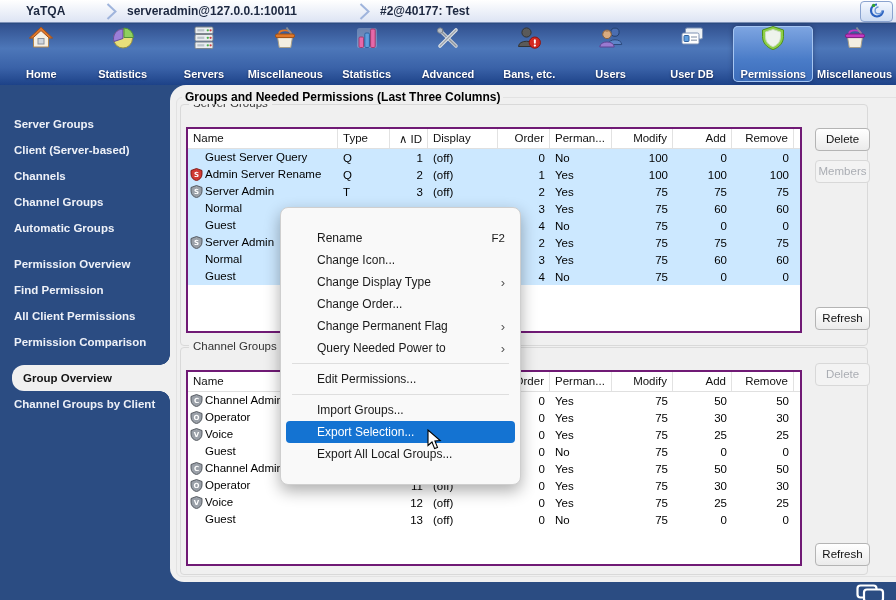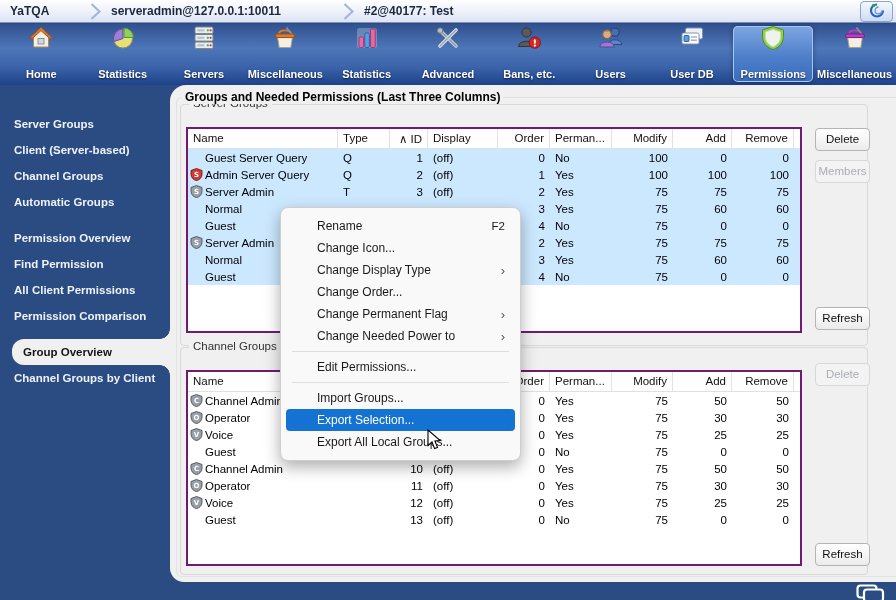--- a/index.html
+++ b/index.html
@@ -12,21 +12,21 @@
     -webkit-font-smoothing:antialiased;
   }
   
   .breadcrumb-bar{
     position:absolute;left:0;top:0;width:896px;height:23px;
     background:linear-gradient(#ffffff,#dde4f4);
     border-bottom:1px solid #7d90b8;
     display:flex;align-items:center;padding-left:10px;
   }
   .crumb{font-weight:bold;color:#1d2840;font-size:12px;white-space:nowrap;cursor:default;}
-  .crumb-1{width:78px;}
+  .crumb-1{width:78px;margin-left:16px;}
   .crumb-2{width:238px;padding-left:8px;}
   .crumb-3{padding-left:8px;}
   .crumb-sep{display:inline-flex;margin:0 2px;height:19px;align-items:center;}
   .logo-btn{
     position:absolute;right:3px;top:1px;width:33px;height:21px;
     border:1px solid #8aa3cf;border-radius:4px;
     background:linear-gradient(#f4f8ff,#cddcf2);
     display:flex;align-items:center;justify-content:center;
   }
   
@@ -87,36 +87,36 @@
   #table-channel{height:196px;}
   .thead{display:flex;height:20px;background:#fff;border-bottom:1px solid #e0e0e0;}
   .th{
     font-size:11.5px;color:#111;padding:3px 5px 0 5px;
     border-right:1px solid #e2e2e2;white-space:nowrap;overflow:hidden;flex:none;
   }
   .trow{display:flex;height:17px;align-items:center;}
   .trow.selected{background:#cce8ff;}
   .cell{font-size:11.5px;color:#000;padding:0 5px;white-space:nowrap;overflow:hidden;flex:none;}
   .al-r{text-align:right;}
-  .name-cell{display:flex;align-items:center;padding-left:2px;}
+  .name-cell{display:flex;padding-left:2px;}
   .row-icon{width:15px;height:13px;flex:none;display:inline-flex;align-items:center;}
   
   .btn{
     position:absolute;left:645px;width:55px;height:23px;
     background:linear-gradient(#ffffff,#ebebeb);
     border:1px solid #b4b4b4;border-radius:4px;
     font-size:11.5px;color:#111;text-align:center;line-height:21px;cursor:default;
   }
   .btn.disabled{color:#aaadb3;background:#f3f3f3;border-color:#d8d8d8;}
   
   .context-menu{
     position:absolute;left:280px;top:207px;width:241px;
     background:#f9f9f9;border:1px solid #cfcfcf;border-radius:8px;
     box-shadow:0 6px 16px rgba(0,0,0,.32);
-    padding:7px 0;z-index:50;
+    padding:19px 0;z-index:50;
   }
   .menu-item{
     height:22px;display:flex;align-items:center;
     margin:0 5px;padding:0 10px 0 31px;border-radius:4px;
     font-size:12px;color:#1a1a1a;white-space:nowrap;
   }
   .menu-item.hl{background:#1473d2;color:#fff;}
   .menu-shortcut{margin-left:auto;font-size:11.5px;}
   .menu-sub{margin-left:auto;font-size:13px;color:#555;line-height:1;}
   .menu-sep{height:1px;background:#dedede;margin:4px 11px;}
@@ -282,20 +282,21 @@
           <rect x="3.5" y="9" width="19" height="3.6" rx="1.6" fill="#c23ac2" stroke="#7d1f80"></rect>
         </svg>
       </span>
       <span class="tool-label">Miscellaneous</span>
     </div>
   </div>
 
 <div class="sidebar">
     <div class="nav-item"><span>Server Groups</span></div>
     <div class="nav-item"><span>Client (Server-based)</span></div>
+    <div class="nav-item"><span>Channels</span></div>
     <div class="nav-item"><span>Channel Groups</span></div>
     <div class="nav-item"><span>Automatic Groups</span></div>
     <div class="nav-gap"></div>
     <div class="nav-item"><span>Permission Overview</span></div>
     <div class="nav-item"><span>Find Permission</span></div>
     <div class="nav-item"><span>All Client Permissions</span></div>
     <div class="nav-item"><span>Permission Comparison</span></div>
     <div class="nav-gap"></div>
     <div class="nav-item selected"><span>Group Overview</span></div>
     <div class="nav-item"><span>Channel Groups by Client</span></div>
@@ -335,21 +336,21 @@
           <div class="cell al-r" style="width: 62px;">0</div>
         </div>
         <div class="trow selected">
           <div class="cell  name-cell" style="width: 150px;">
             <span class="row-icon">
               <svg width="13" height="13" viewBox="0 0 13 13">
                 <path d="M6.5 .5 L12 2.5 V6.2 C12 9.5 9.6 11.8 6.5 12.6 C3.4 11.8 1 9.5 1 6.2 V2.5 Z" fill="#d03a34" stroke="#7c1410" stroke-width="0.9"></path>
                 <text x="6.5" y="9.2" font-size="7" font-weight="bold" text-anchor="middle" fill="#fff" font-family="DejaVu Sans, sans-serif">S</text>
               </svg>
             </span>
-            <span>Admin Server Query</span>
+            <span>Admin Server Rename</span>
           </div>
           <div class="cell " style="width: 52px;">Q</div>
           <div class="cell al-r" style="width: 38px;">2</div>
           <div class="cell " style="width: 70px;">(off)</div>
           <div class="cell al-r" style="width: 52px;">1</div>
           <div class="cell " style="width: 62px;">Yes</div>
           <div class="cell al-r" style="width: 61px;">100</div>
           <div class="cell al-r" style="width: 59px;">100</div>
           <div class="cell al-r" style="width: 62px;">100</div>
         </div>
@@ -629,21 +630,21 @@
       <span class="menu-sub">›</span>
     </div>
     <div class="menu-item">
       <span>Change Order...</span>
     </div>
     <div class="menu-item">
       <span>Change Permanent Flag</span>
       <span class="menu-sub">›</span>
     </div>
     <div class="menu-item">
-      <span>Change Needed Power to</span>
+      <span>Query Needed Power to</span>
       <span class="menu-sub">›</span>
     </div>
     <div class="menu-sep"></div>
     <div class="menu-item">
       <span>Edit Permissions...</span>
     </div>
     <div class="menu-sep"></div>
     <div class="menu-item">
       <span>Import Groups...</span>
     </div>

